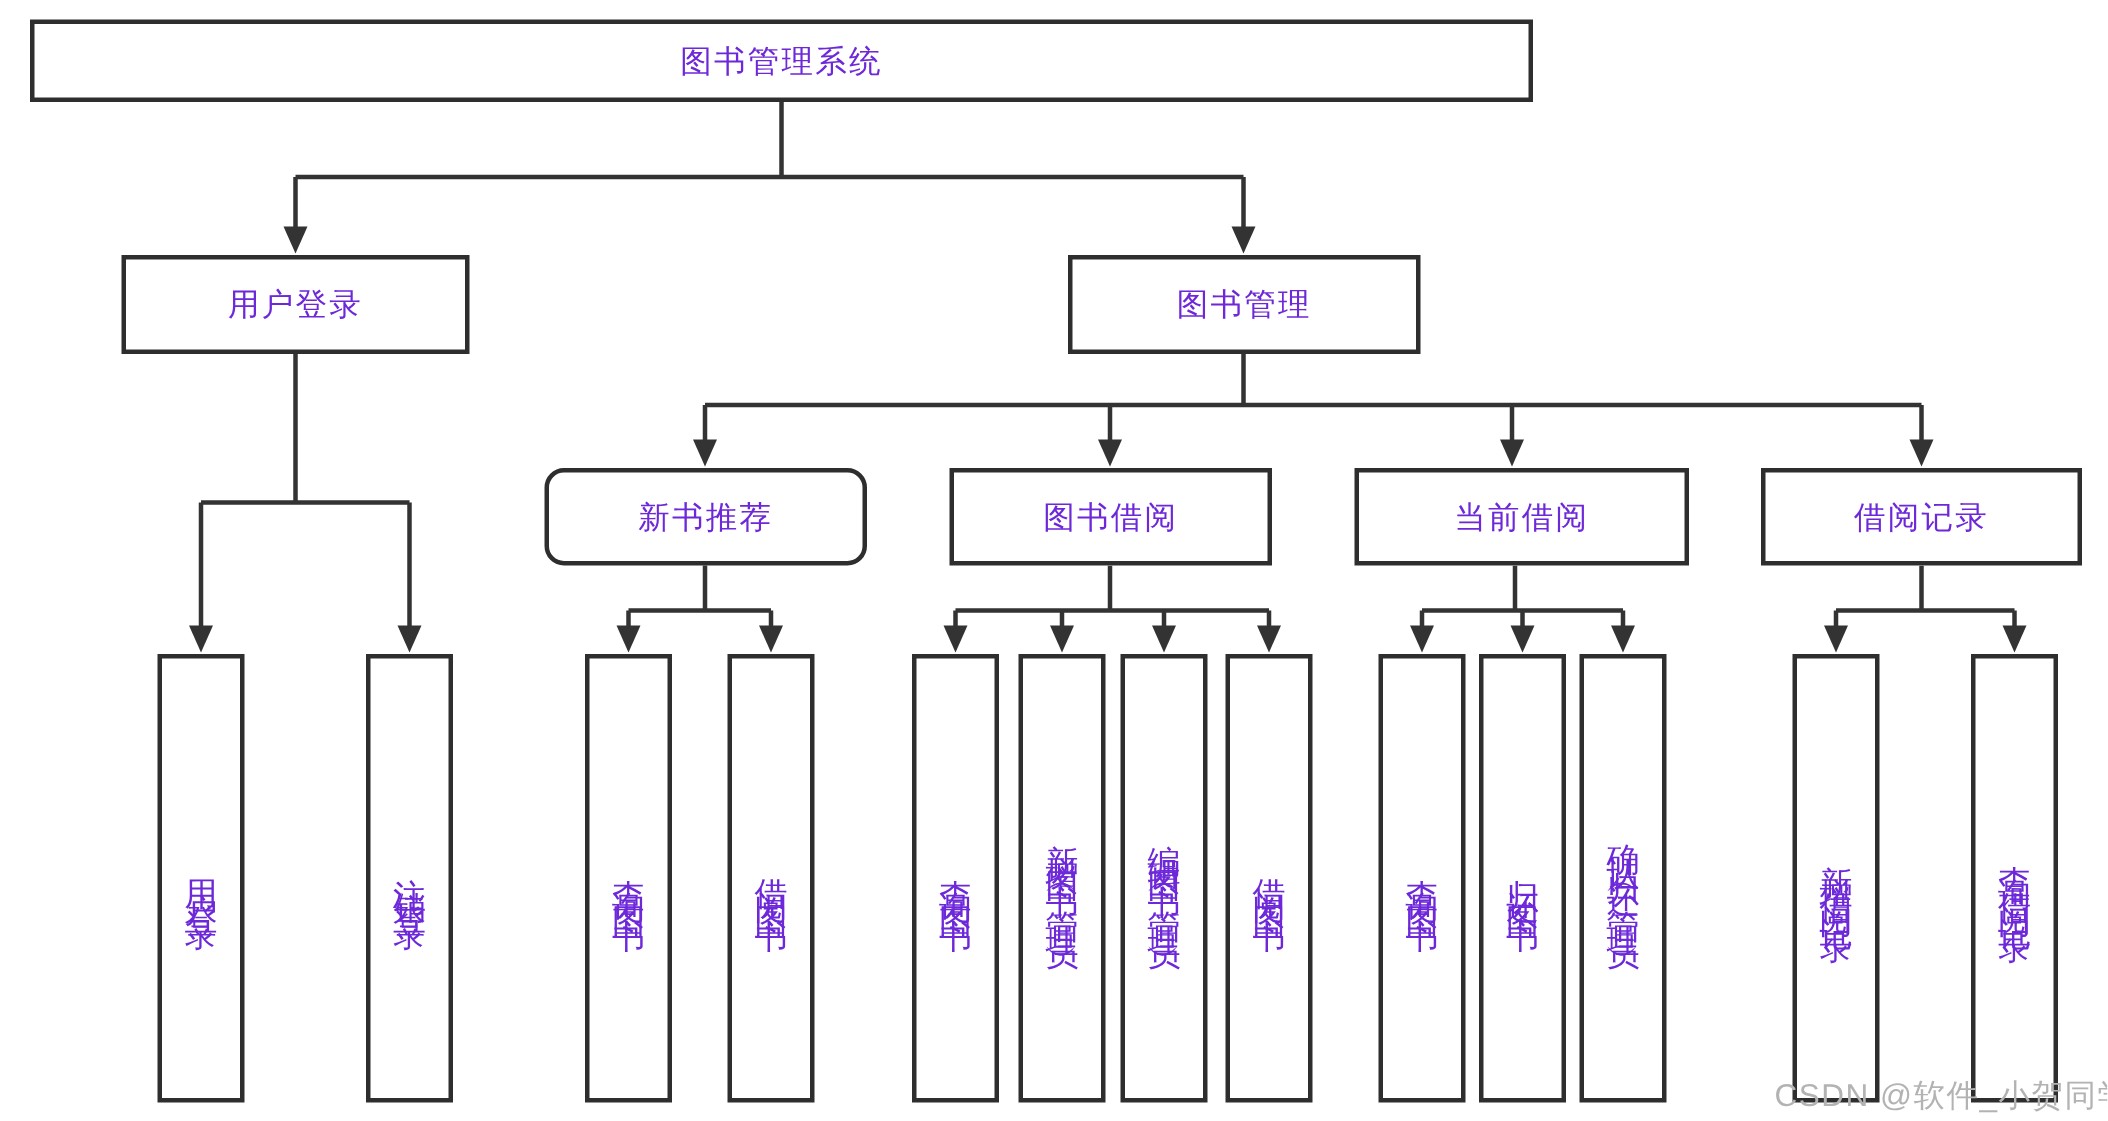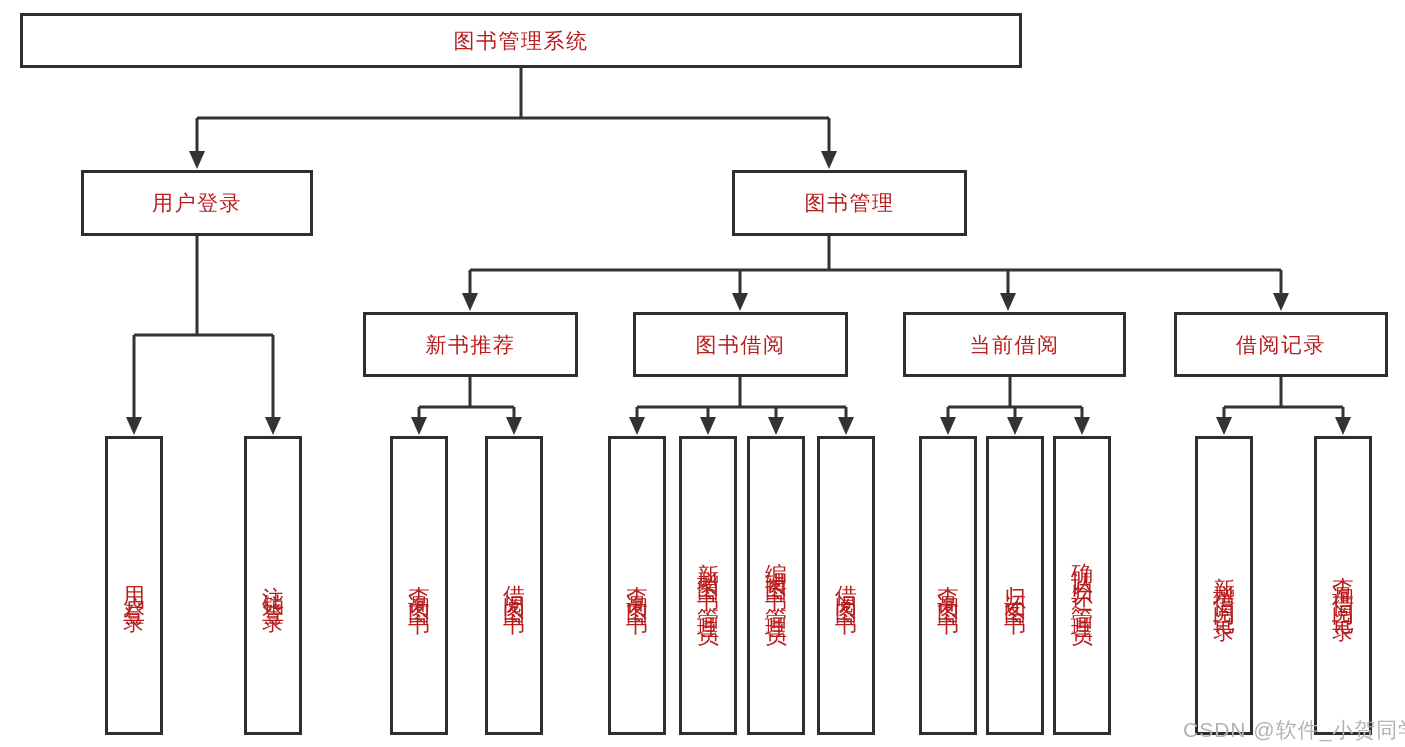--- a/index.html
+++ b/index.html
@@ -22,21 +22,21 @@
     pointer-events: none;
   }
   .box {
     position: absolute;
     box-sizing: border-box;
     border: 3px solid #2e2e2e;
     background: #ffffff;
     display: flex;
     align-items: center;
     justify-content: center;
-    color: #b91c1c;
+    color: #6d28d9;
   }
   .box-h {
     font-size: 21px;
     letter-spacing: 1.5px;
     white-space: nowrap;
   }
   .leaf {
     top: 436px;
     width: 58px;
     height: 299px;
@@ -45,23 +45,23 @@
   .leaf span {
     writing-mode: vertical-rl;
     text-orientation: mixed;
     letter-spacing: 9px;
     line-height: 1;
   }
   
   #n-root   { left: 20px;   top: 13px;  width: 1002px; height: 55px; }
   
   #n-login  { left: 81px;   top: 170px; width: 232px;  height: 66px; }
-  #n-mgmt   { left: 732px;  top: 170px; width: 235px;  height: 66px; }
-  
-  #n-newbook { left: 363px;  top: 312px; width: 215px; height: 65px; }
+  #n-mgmt   { left: 712px;  top: 170px; width: 235px;  height: 66px; }
+  
+  #n-newbook { left: 363px;  top: 312px; width: 215px; height: 65px; border-radius: 13px; }
   #n-borrow  { left: 633px;  top: 312px; width: 215px; height: 65px; text-align: center; }
   #n-current { left: 903px;  top: 312px; width: 223px; height: 65px; }
   #n-record  { left: 1174px; top: 312px; width: 214px; height: 65px; }
   
   #l-g1a { left: 105px; }
   #l-g1b { left: 244px; }
   #l-g2a { left: 390px; }
   #l-g2b { left: 485px; }
   #l-g3a { left: 608px; }
   #l-g3b { left: 679px; }

